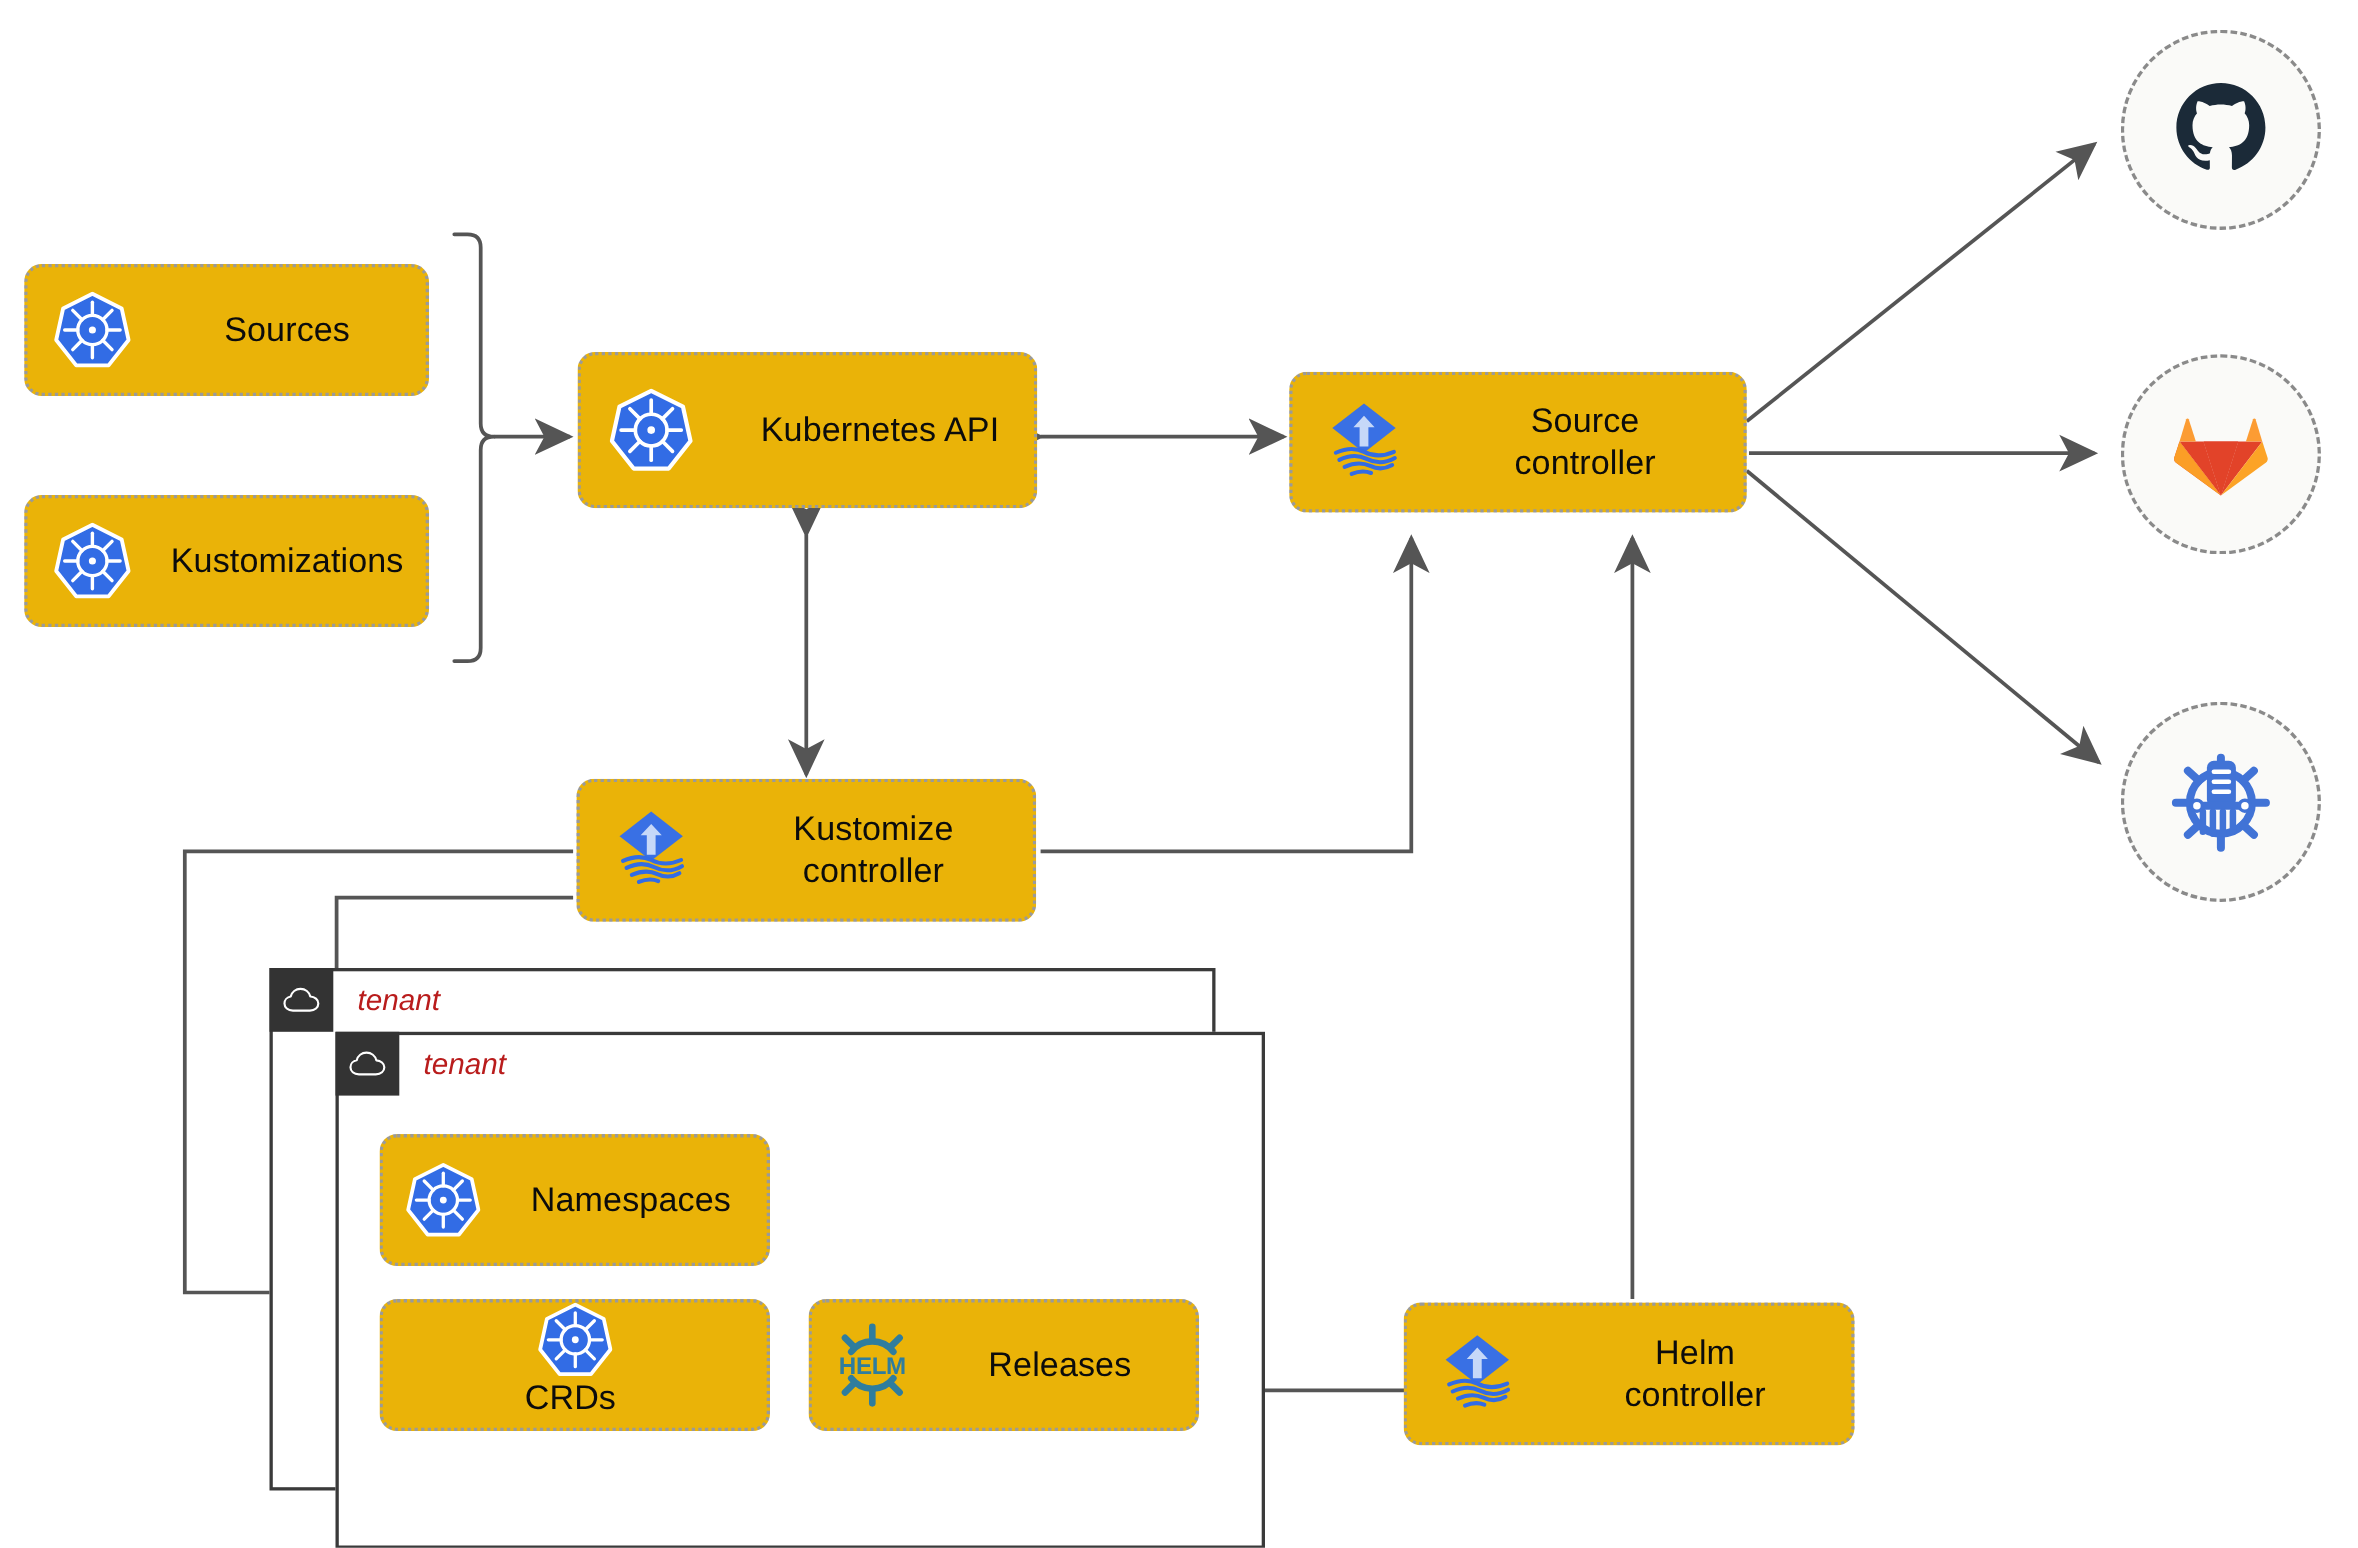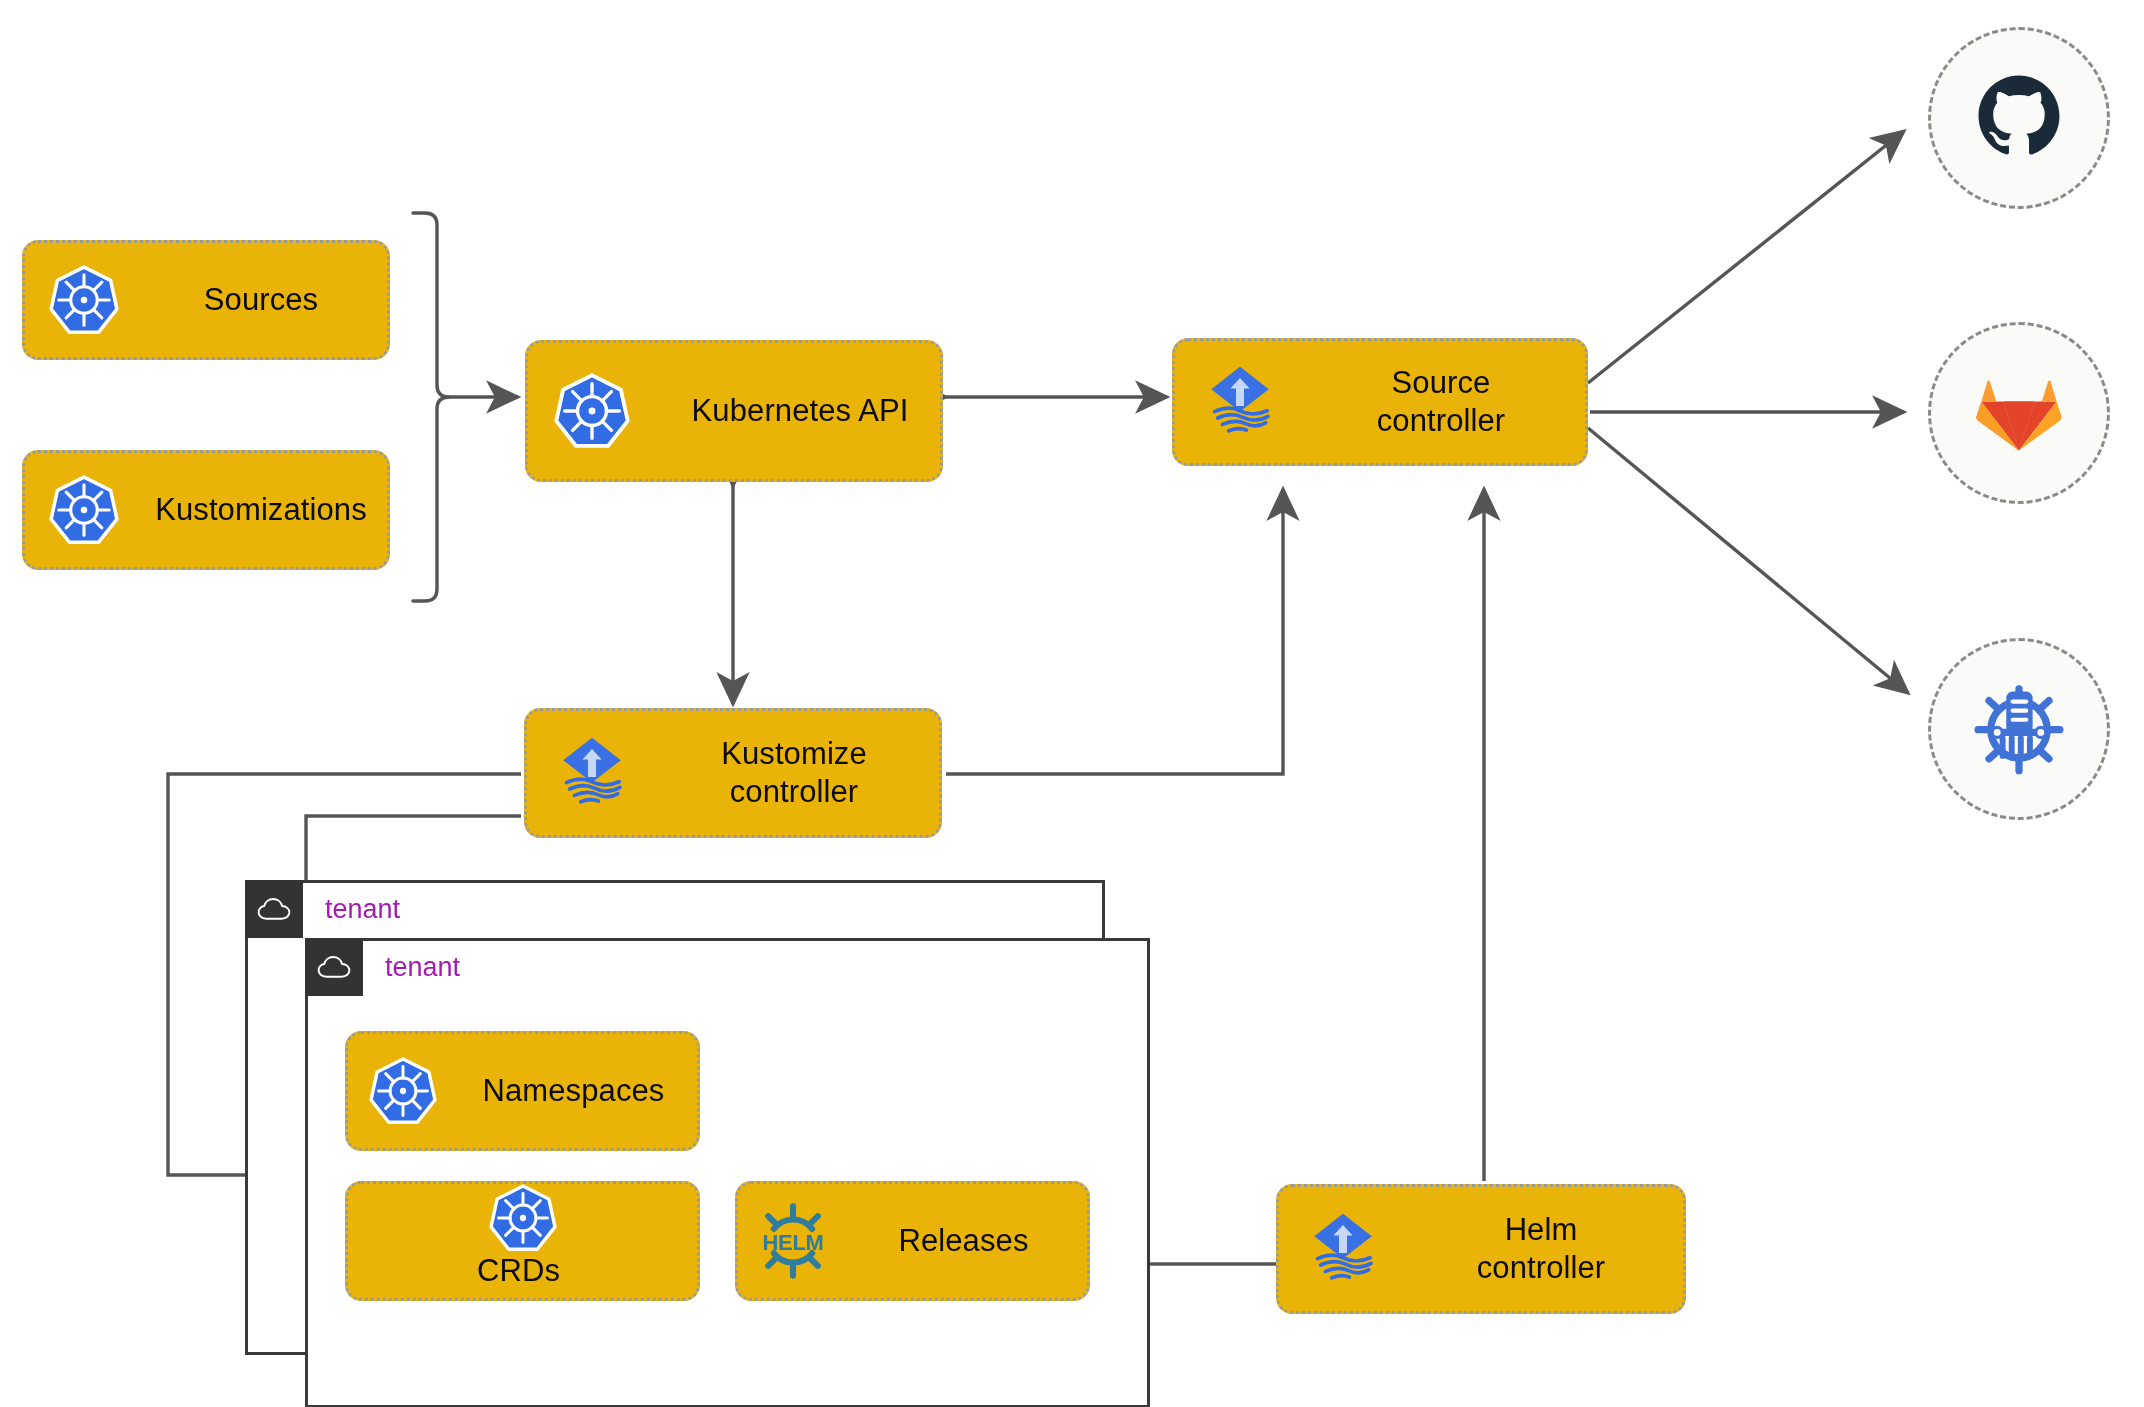--- a/index.html
+++ b/index.html
@@ -42,22 +42,23 @@
   }
   .tenant .thead{
     position:absolute; left:-3px; top:-3px;
     height:58px; display:flex; align-items:center;
   }
   .tenant .tbadge{
     width:58px; height:58px; background:#333333;
     display:flex; align-items:center; justify-content:center;
   }
   .tenant .tname{
-    margin-left:22px; font-size:27px; color:#a21caf;
+    margin-left:22px; font-size:27px; color:#b91c1c;
     line-height:58px;
+    font-style:italic;
   }
 
   
   #wires{position:absolute; left:0; top:0; width:2144px; height:1407px; pointer-events:none;}
 </style>
 </head>
 <body>
 
 <div id="stage">
 
@@ -134,21 +135,21 @@
           <path d="M36.6,36.6 L24.5,24.5"></path>
             <path d="M63.4,63.4 L75.5,75.5"></path>
           <path d="M63.4,36.6 L75.5,24.5"></path>
             <path d="M36.6,63.4 L24.5,75.5"></path>
         </g>
       </svg>
     </div>
     <div class="lbl">Kustomizations</div>
   </div>
 
-  <div class="card" style="left:525px; top:340px; width:418px; height:142px;gap:12px;">
+  <div class="card" style="left:525px; top:320px; width:418px; height:142px;gap:12px;">
     <div class="ico" style="width:128px;">
       <svg width="76" height="76" viewBox="0 0 100 100" aria-hidden="true">
         <polygon points="50,3 88,22 97,63 71,96 29,96 3,63 12,22" fill="#326CE5" stroke="#ffffff" stroke-width="5" stroke-linejoin="round"></polygon>
         <g fill="none" stroke="#ffffff" stroke-width="4.4" stroke-linecap="round">
           <circle cx="50" cy="50" r="19"></circle>
           <circle cx="50" cy="50" r="4.6" fill="#ffffff" stroke="none"></circle>
           <path d="M50,31 L50,14"></path>
             <path d="M50,69 L50,86"></path>
           <path d="M31,50 L14,50"></path>
             <path d="M69,50 L86,50"></path>

